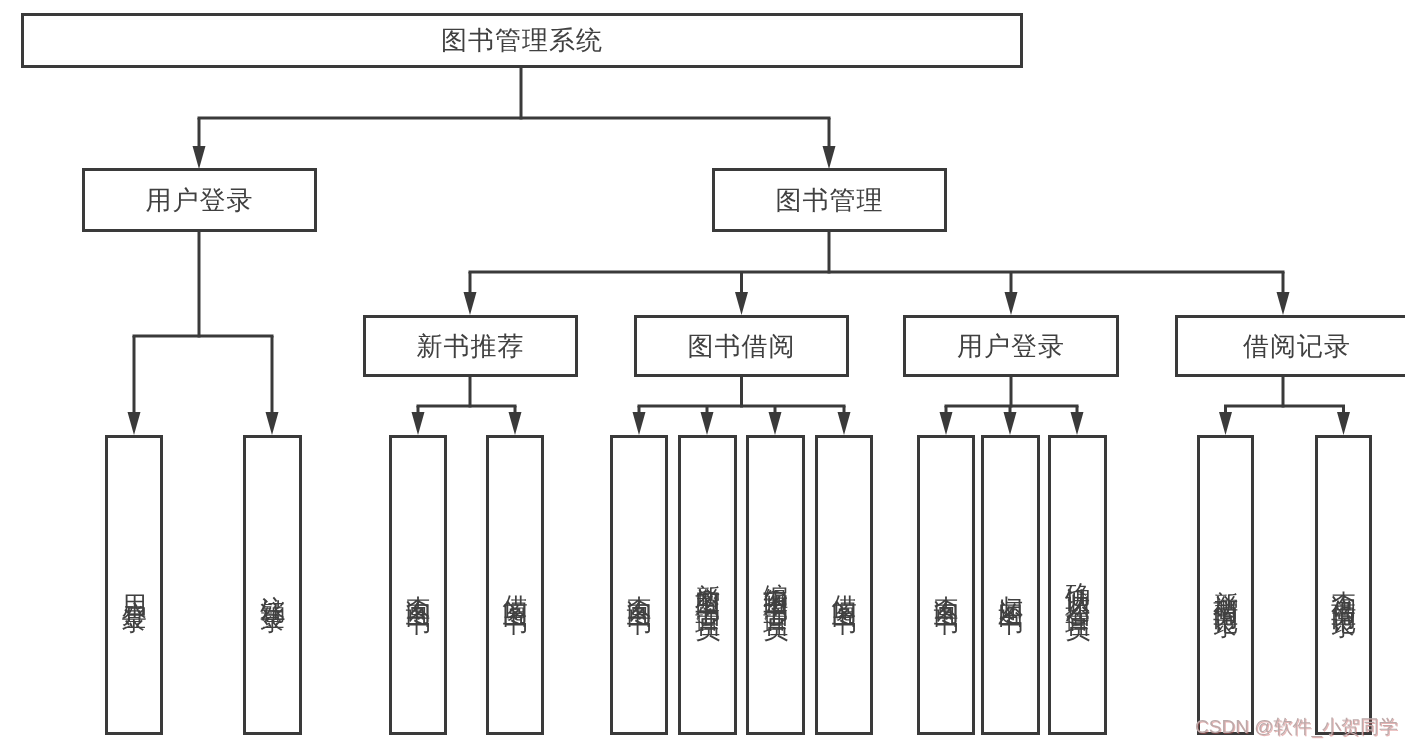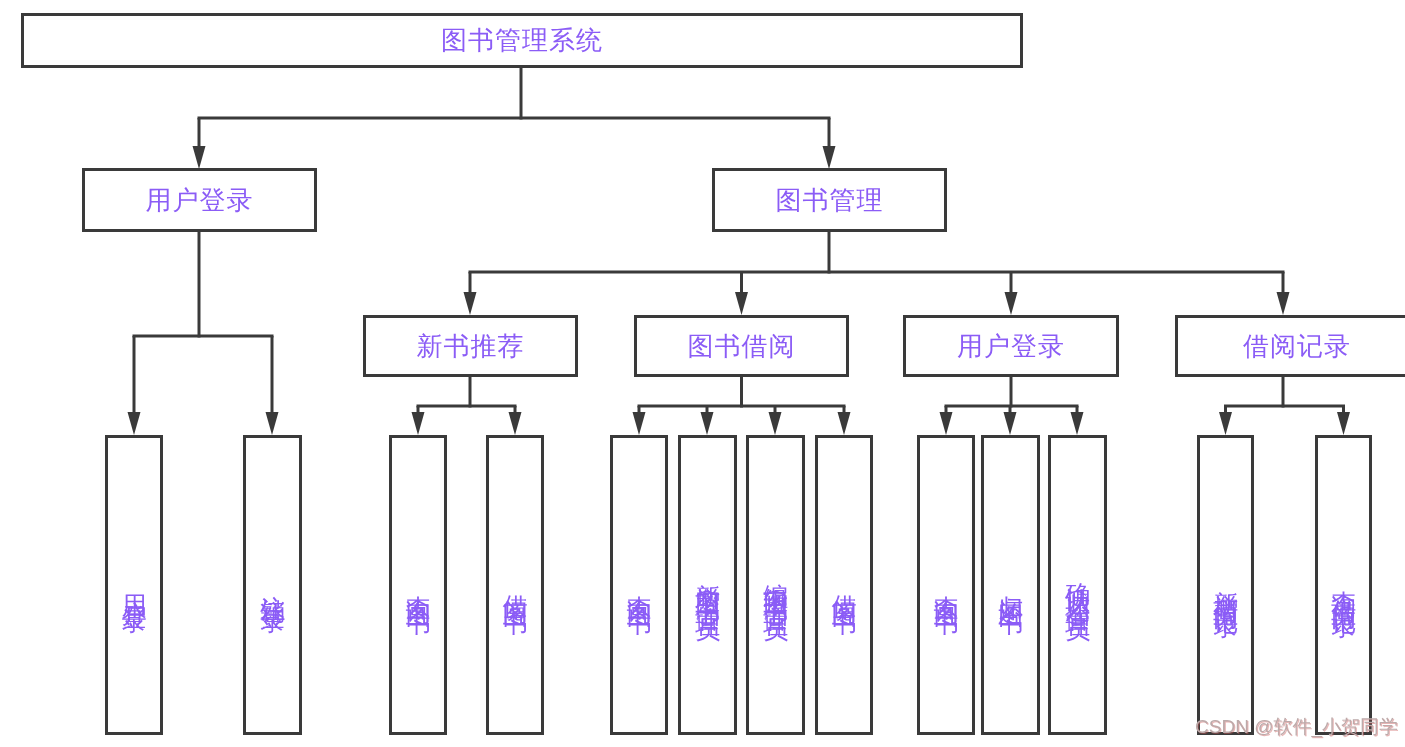--- a/index.html
+++ b/index.html
@@ -12,21 +12,21 @@
   }
   svg.edges{position:absolute;left:0;top:0;}
   svg.edges line{stroke:#3a3a3a;stroke-width:3;}
   svg.edges polygon{fill:#3a3a3a;stroke:none;}
   .box{
     position:absolute;
     box-sizing:border-box;
     background:#ffffff;
     border:3px solid #3a3a3a;
     display:flex;align-items:center;justify-content:center;
-    color:#8b5cf6;
+    color:#404040;
   }
   .h-label{font-size:26px;letter-spacing:1px;white-space:nowrap;}
   .root-box{left:21px;top:13px;width:1002px;height:55px;}
   .l2-box{top:168px;width:235px;height:64px;}
   .l3-box{top:315px;height:62px;}
   .leaf{top:435px;height:300px;}
   .v-label{
     writing-mode:vertical-rl;
     text-orientation:mixed;
     font-size:25px;

